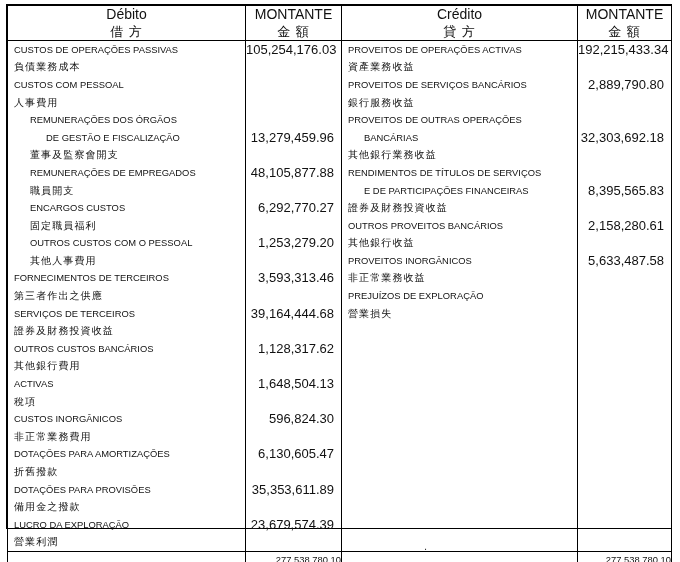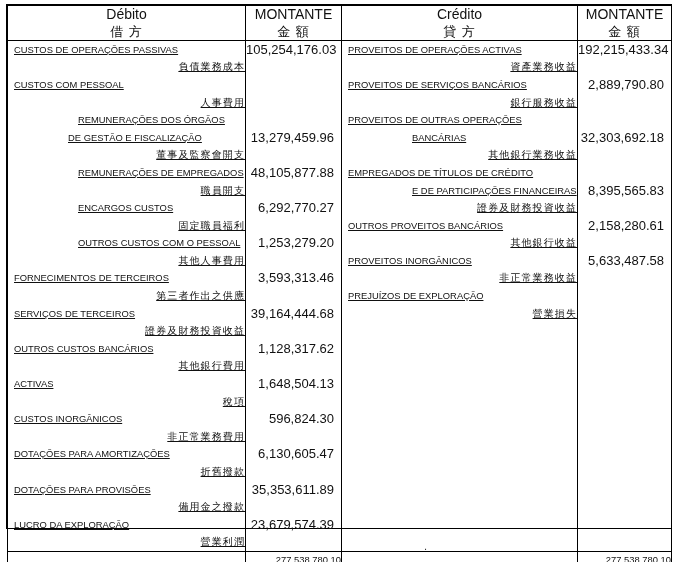--- a/index.html
+++ b/index.html
@@ -61,24 +61,24 @@
     line-height: 1.0;
     white-space: nowrap;
   }
   .line {
     display: block;
     height: 17.6px;
     line-height: 17.6px;
     white-space: nowrap;
     overflow: hidden;
   }
-  .desc .line { padding-left: 6px; font-size: 9.4px; text-decoration: underline; }
-  .desc .line.ind1 { padding-left: 22px; margin-left: 48px; }
-  .desc .line.ind2 { padding-left: 60px; }
-  .desc .line.zh { font-size: 10px; letter-spacing: 1.1px; text-align: right; }
+  .desc .line { padding-left: 6px; font-size: 9.4px; }
+  .desc .line.ind1 { padding-left: 22px; }
+  .desc .line.ind2 { padding-left: 38px; }
+  .desc .line.zh { font-size: 10px; letter-spacing: 1.1px; }
   .amt .line { text-align: right; padding-right: 7px; font-size: 13px; }
 
   
   .tot-cell { height: 44px; }
   .tot-inner {
     padding-top: 6px;
     text-align: center;
   }
   .tot-inner .pt { font-size: 9.6px; display: block; line-height: 15px; }
   .tot-amt {
@@ -260,21 +260,21 @@
               <div class="row">
                 <span class="line">PROVEITOS DE SERVIÇOS BANCÁRIOS</span>
                 <span class="line zh">銀行服務收益</span>
               </div>
               <div class="row">
                 <span class="line">PROVEITOS DE OUTRAS OPERAÇÕES</span>
                 <span class="line ind1">BANCÁRIAS</span>
                 <span class="line zh">其他銀行業務收益</span>
               </div>
               <div class="row">
-                <span class="line">EMPREGADOS DE TÍTULOS DE CRÉDITO</span>
+                <span class="line">RENDIMENTOS DE TÍTULOS DE SERVIÇOS</span>
                 <span class="line ind1">E DE PARTICIPAÇÕES FINANCEIRAS</span>
                 <span class="line zh">證券及財務投資收益</span>
               </div>
               <div class="row">
                 <span class="line">OUTROS PROVEITOS BANCÁRIOS</span>
                 <span class="line zh">其他銀行收益</span>
               </div>
               <div class="row">
                 <span class="line">PROVEITOS INORGÂNICOS</span>
                 <span class="line zh">非正常業務收益</span>

